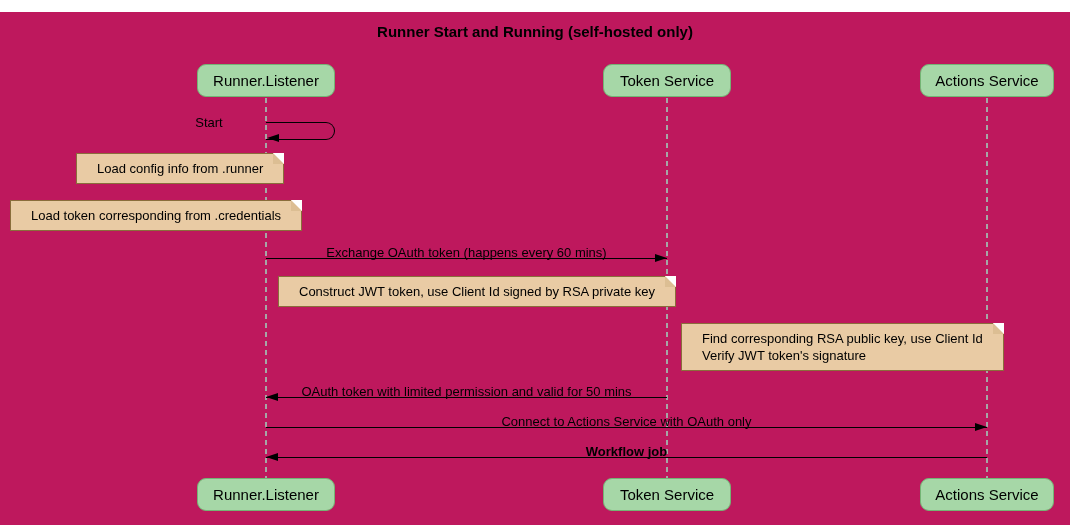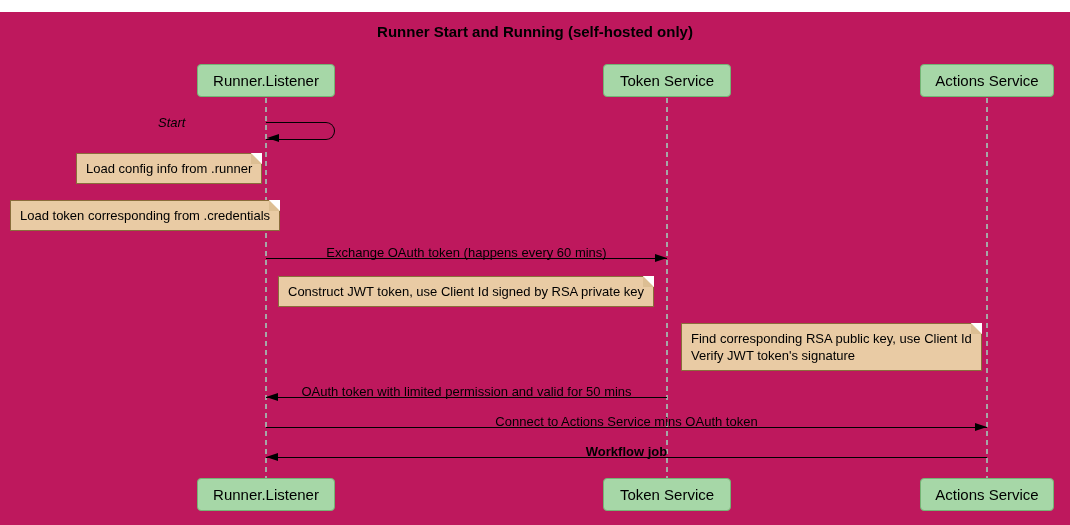--- a/index.html
+++ b/index.html
@@ -15,39 +15,39 @@
   }
   .lifeline {
     position:absolute; width:2px; top:86px; height:380px;
     background-image:repeating-linear-gradient(to bottom,
       var(--lifeline,#a6a6a6) 0 5px, transparent 5px 9px);
   }
   .participant {
     position:absolute; height:33px; box-sizing:border-box;
     background:var(--participant-fill,#A6D7A7);
     border:1.3px solid var(--participant-border,#74B474);
-    border-radius:4px;
+    border-radius:9px;
     display:flex; align-items:center; justify-content:center;
     font-size:15px; white-space:nowrap;
   }
   .note {
     position:absolute; box-sizing:border-box;
     background:var(--note-fill,#E9CBA4);
     border:1px solid var(--note-border,#8A6D3B);
-    font-size:13px; line-height:17px; padding:6px 9px; white-space:nowrap;
+    font-size:13px; line-height:17px; padding:6px 20px; white-space:nowrap;
   }
   .note::before {
     content:""; position:absolute; top:-1px; right:-1px;
     border-style:solid; border-width:0 11px 11px 0;
     border-color:#ffffff #ffffff var(--note-fold,#DCBE93) var(--note-fold,#DCBE93);
   }
   .msg-label {
     position:absolute; font-size:13px; white-space:nowrap; text-align:center;
   }
-  .msg-label.right-align { text-align:left;font-style:italic; }
+  .msg-label.right-align { text-align:center; }
   .msg-line {
     position:absolute; height:0; border-top:1.2px solid var(--arrow,#000);
   }
   .self-loop {
     position:absolute; left:266px; top:110px; width:68px; height:16px;
     border:1.2px solid var(--arrow,#000); border-left:none;
     border-radius:0 9px 9px 0;
   }
   .arrow-head { position:absolute; width:0; height:0; border-style:solid; }
   .arrow-head.right {
@@ -102,21 +102,21 @@
 
   <div class="note" style="left:681px; top:311px;">
     <div>Find corresponding RSA public key, use Client Id</div>
     <div>Verify JWT token's signature</div>
   </div>
 
   <div class="msg-label" style="left:266px; top:372px; width:401px;text-align:center;">OAuth token with limited permission and valid for 50 mins</div>
   <div class="msg-line" style="left:266px; top:385px; width:401px;"></div>
   <div class="arrow-head left" style="left:266px; top:381px;"></div>
 
-  <div class="msg-label" style="left:266px; top:402px; width:721px;">Connect to Actions Service mins OAuth token</div>
+  <div class="msg-label" style="left:266px; top:402px; width:721px;">Connect to Actions Service with OAuth only</div>
   <div class="msg-line" style="left:266px; top:415px; width:721px;"></div>
   <div class="arrow-head right" style="left:975px; top:411px;"></div>
 
   <div class="msg-label" style="left:266px; top:432px; width:721px;font-weight:bold;">Workflow job</div>
   <div class="msg-line" style="left:266px; top:445px; width:721px;"></div>
   <div class="arrow-head left" style="left:266px; top:441px;"></div>
 
   <div class="participant" style="left:197px; top:466px; width:138px;">
     <span>Runner.Listener</span>
   </div>

